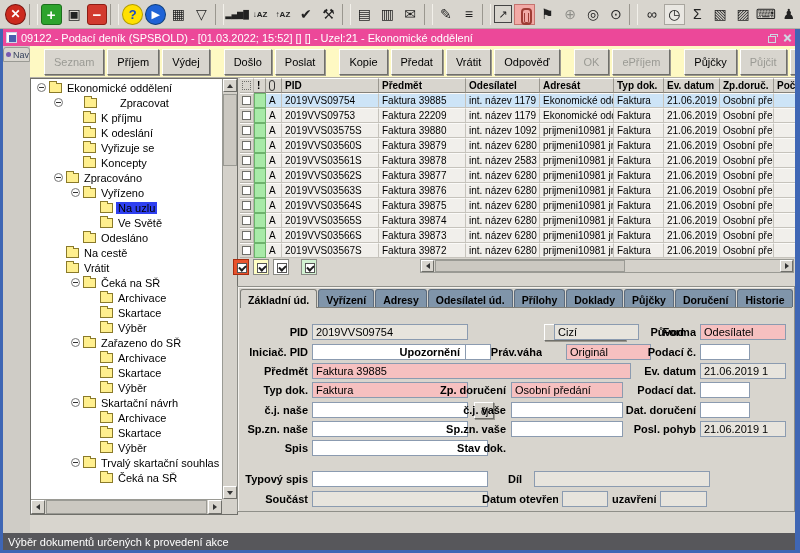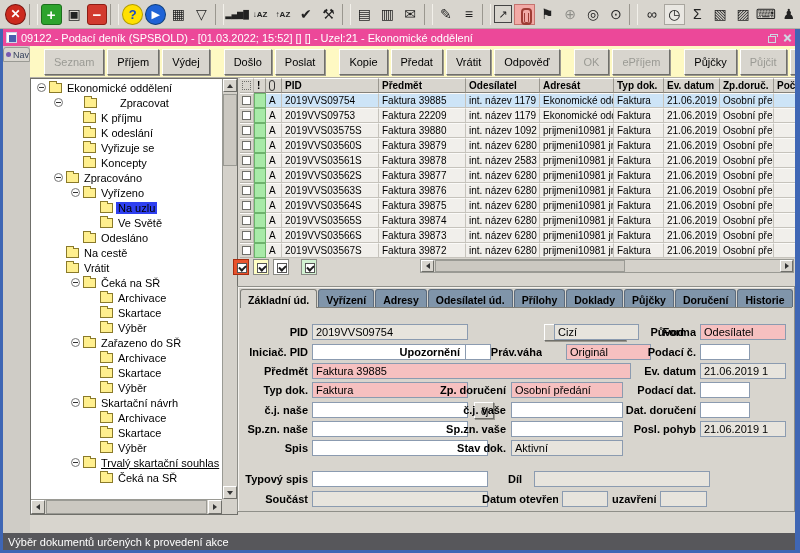--- a/index.html
+++ b/index.html
@@ -422,21 +422,21 @@
         <span class="folder-icon"></span>
         <span class="tlabel">Skartace</span>
       </div>
 
       <div class="titem" style="padding-left: 55px;">
         <span class="toggle"></span>
         <span class="folder-icon"></span>
         <span class="tlabel">Výběr</span>
       </div>
 
-      <div class="titem" style="padding-left: 38px; text-decoration: underline;">
+      <div class="titem" style="padding-left: 38px;">
         <span class="toggle show"></span>
         <span class="folder-icon"></span>
         <span class="tlabel">Trvalý skartační souhlas</span>
       </div>
 
       <div class="titem" style="padding-left: 55px;">
         <span class="toggle"></span>
         <span class="folder-icon"></span>
         <span class="tlabel">Čeká na SŘ</span>
       </div>
@@ -749,21 +749,20 @@
   <span class="lbl" style="left:2px;top:136px;width:68px">Sp.zn. naše</span>
   <span class="inp" style="left:74px;top:134px;width:156px"></span>
   <span class="lbl" style="left:160px;top:136px;width:108px">Sp.zn. vaše</span>
   <span class="inp" style="left:273px;top:134px;width:112px"></span>
   <span class="lbl" style="left:366px;top:136px;width:92px">Posl. pohyb</span>
   <span class="inp ro" style="left:462px;top:134px;width:86px">21.06.2019 1</span>
 
   <span class="lbl" style="left:2px;top:155px;width:68px">Spis</span>
   <span class="inp" style="left:74px;top:153px;width:176px"></span>
   <span class="lbl" style="left:160px;top:155px;width:108px">Stav dok.</span>
-  <span class="inp ro" style="left:273px;top:153px;width:112px">Aktivní</span>
 
   <span class="lbl" style="left:2px;top:186px;width:68px">Typový spis</span>
   <span class="inp" style="left:74px;top:184px;width:176px"></span>
   <span class="lbl" style="left:244px;top:186px;width:40px">Díl</span>
   <span class="inp ro" style="left:296px;top:184px;width:176px"></span>
 
   <span class="lbl" style="left:2px;top:206px;width:68px">Součást</span>
   <span class="inp ro" style="left:74px;top:204px;width:176px"></span>
   <span class="lbl" style="left:244px;top:206px;width:76px">Datum otevření</span>
   <span class="inp ro" style="left:324px;top:204px;width:46px"></span>

